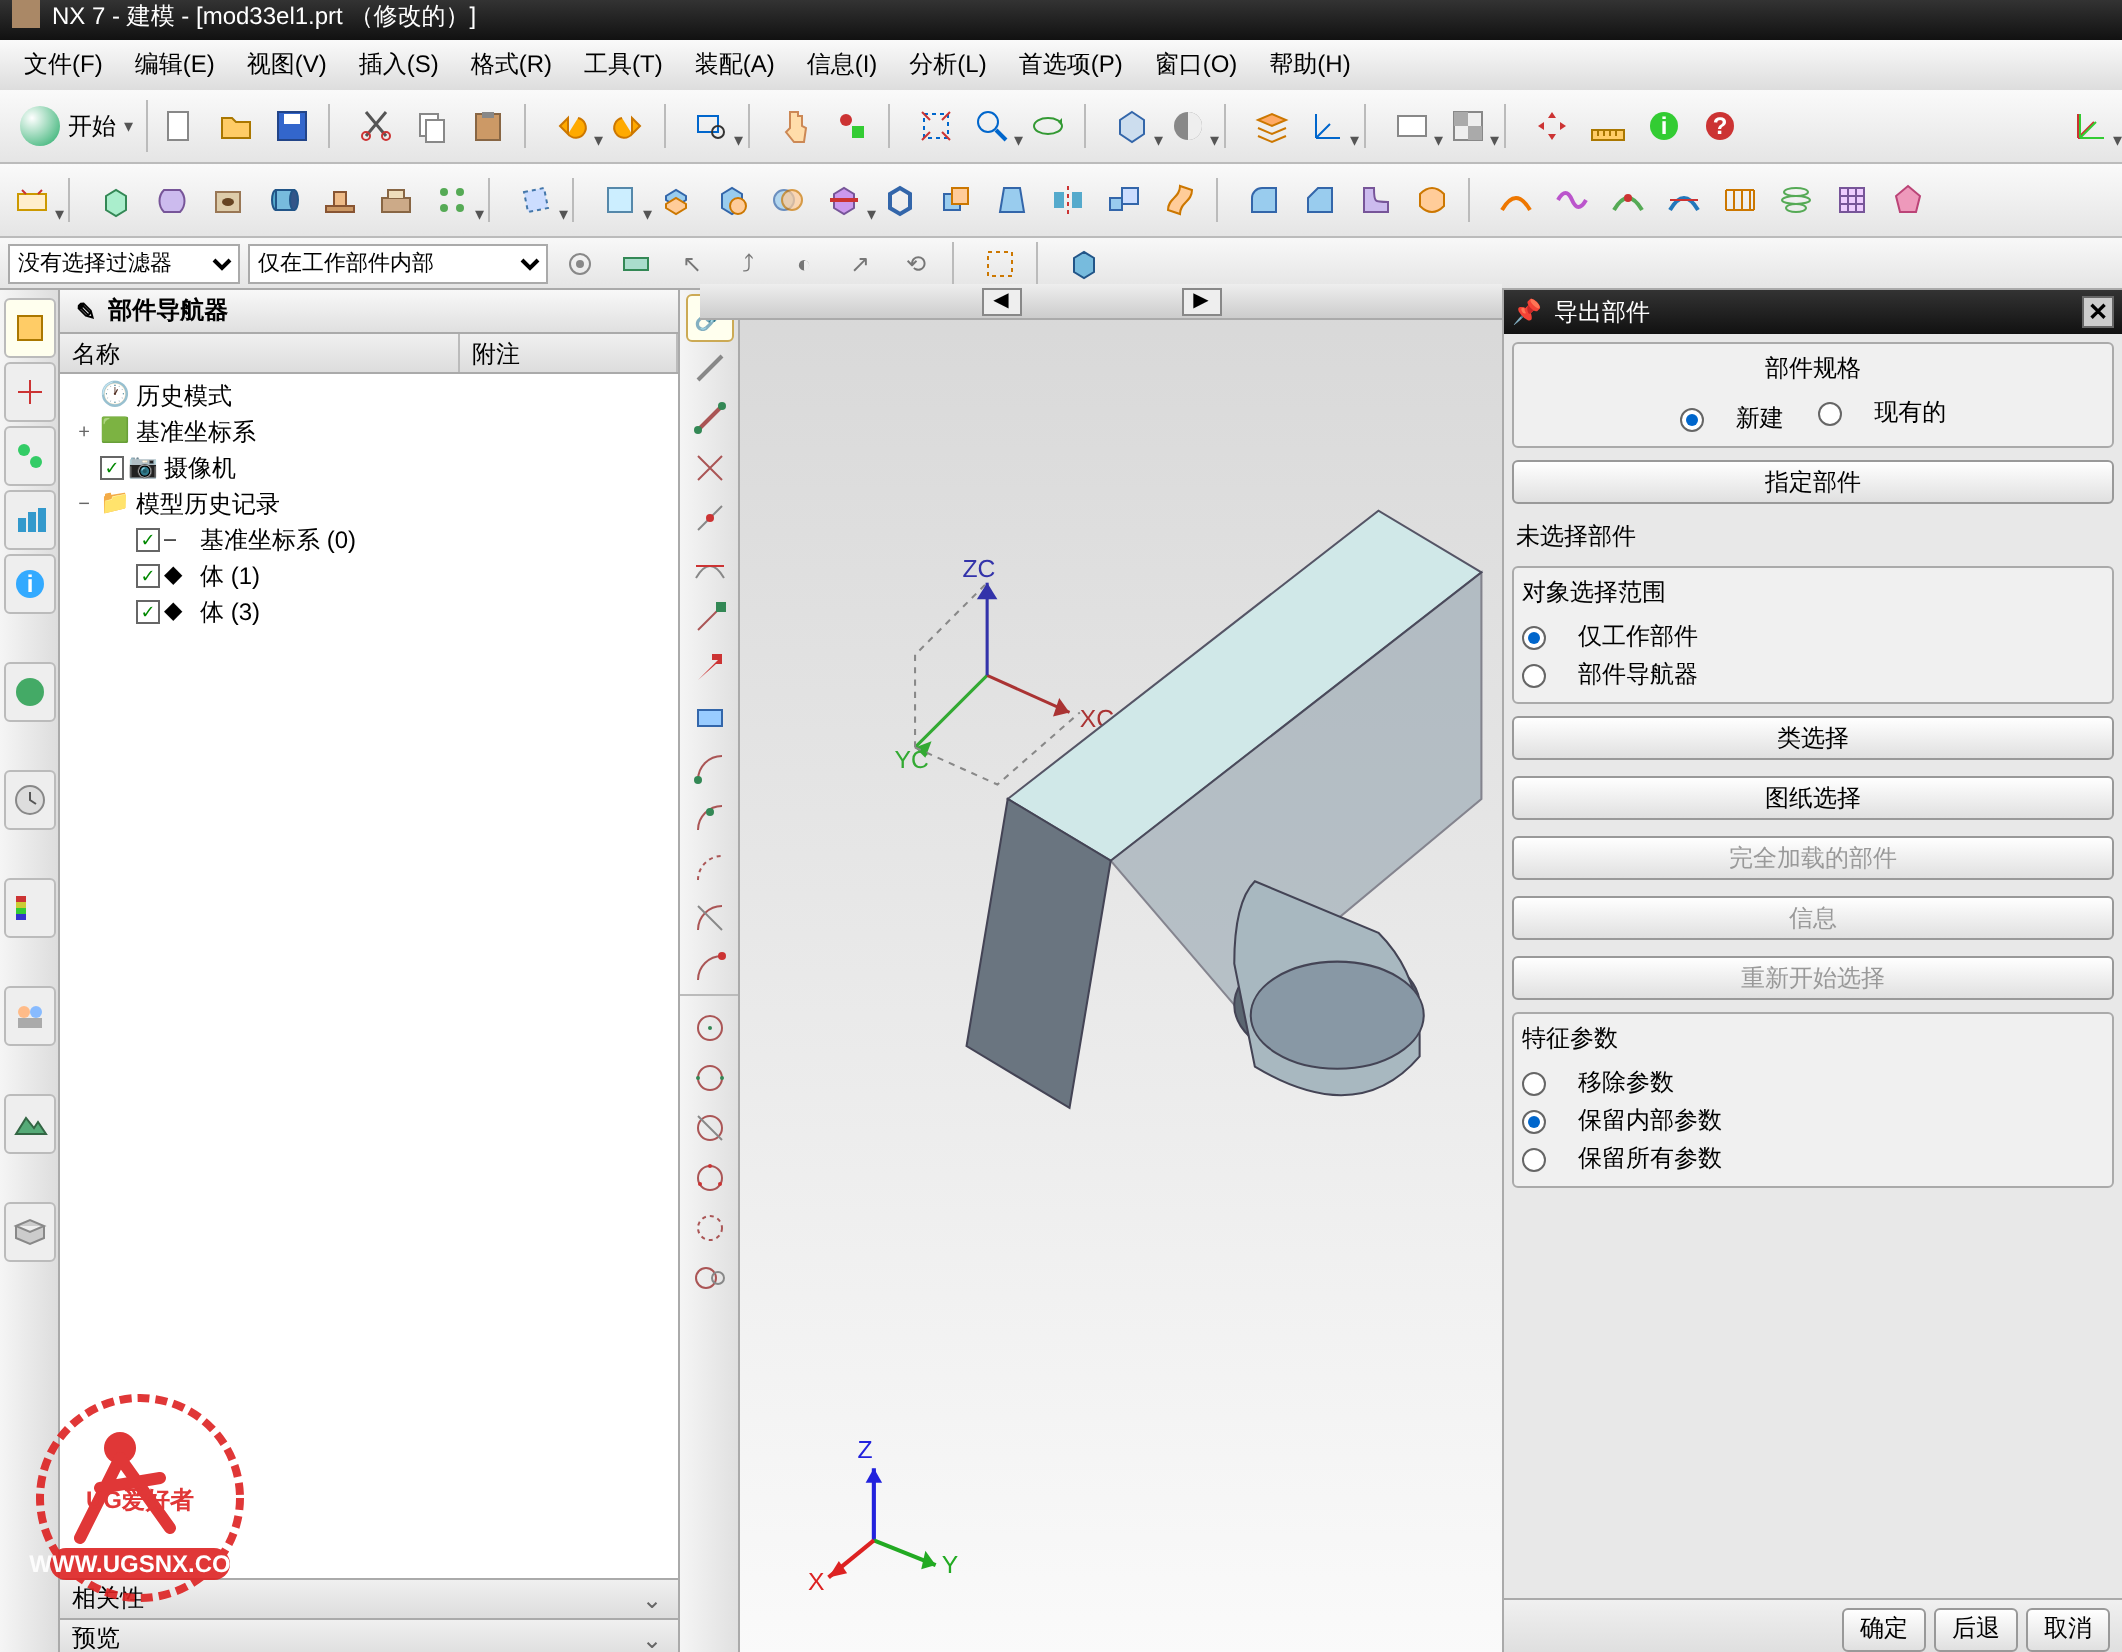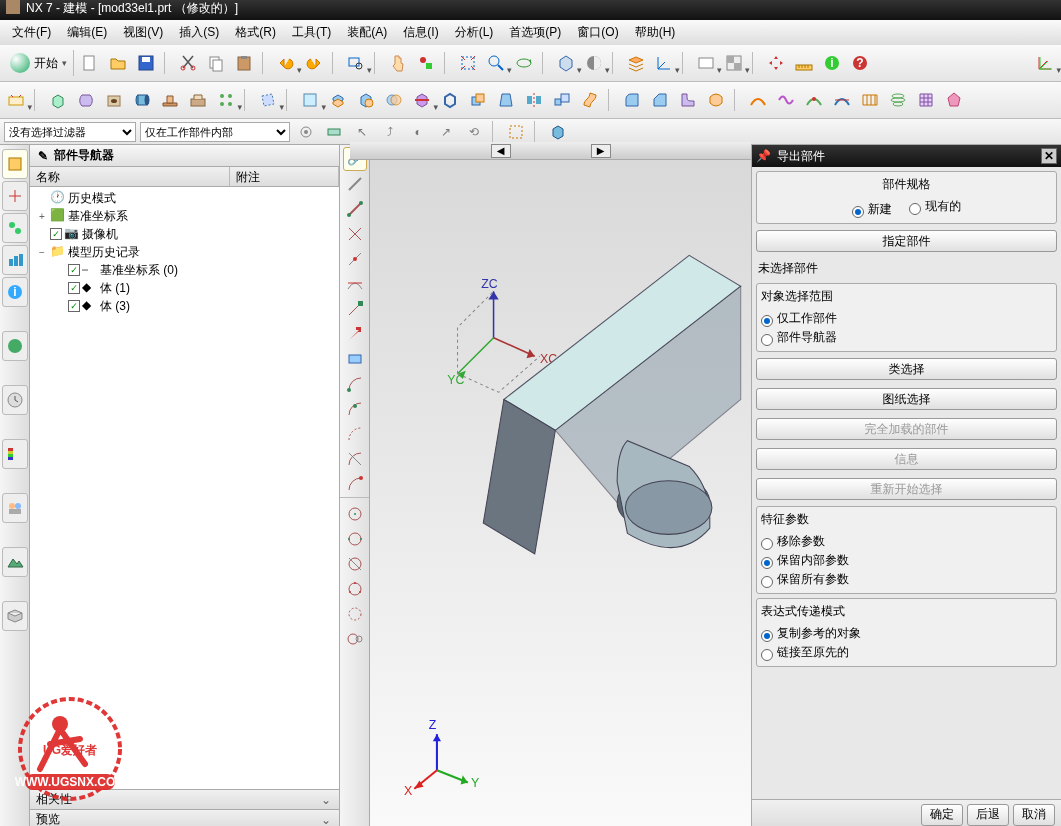--- a/index.html
+++ b/index.html
@@ -33,21 +33,21 @@
 .vtoolbar .vb{width:24px;height:24px;border:1px solid transparent;border-radius:3px;display:flex;align-items:center;justify-content:center}
 .viewport{flex:1;background:linear-gradient(#d8d8d8,#fafafa);position:relative}
 .splitter-top{height:18px;background:linear-gradient(#eee,#ccc);display:flex;justify-content:center;align-items:center;gap:80px;border-bottom:1px solid #aaa}
 .splitter-top .arr{width:20px;height:14px;background:#eee;border:1px solid #888;text-align:center;line-height:12px;font-size:10px}
 .panel{width:310px;background:#e8e8e8;border-left:1px solid #aaa;display:flex;flex-direction:column}
 .panel-title{height:22px;background:linear-gradient(#333,#111);color:#fff;display:flex;align-items:center;padding:0 4px;gap:6px;position:relative}
 .panel-title .close{position:absolute;right:4px;width:16px;height:16px;background:#ccc;color:#000;text-align:center;line-height:14px;font-weight:bold;border:1px solid #666}
 .panel-body{flex:1;overflow:auto;padding:4px;display:flex;flex-direction:column;gap:4px}
 .grp{border:1px solid #aaa;border-radius:3px;background:#f0f0f0;padding:4px}
 .grp-title{font-weight:normal;margin-bottom:4px}
-.radio-row{display:flex;align-items:flex-end;gap:4px;padding:1px 0}
+.radio-row{display:flex;align-items:center;gap:16px;padding:1px 0}
 .radio{width:12px;height:12px;border:1px solid #666;border-radius:50%;display:inline-flex;align-items:center;justify-content:center;background:#fff}
 .radio.on::after{content:"";width:6px;height:6px;background:#06c;border-radius:50%}
 .wide-btn{height:22px;border:1px solid #999;border-radius:3px;background:linear-gradient(#fff,#e0e0e0);display:flex;align-items:center;justify-content:center;margin:2px 0}
 .wide-btn.disabled{color:#999}
 .check-row{display:flex;align-items:center;gap:4px;padding:2px}
 .checkbox{width:12px;height:12px;border:1px solid #666;background:#fff}
 .panel-footer{height:30px;background:linear-gradient(#f0f0f0,#ddd);border-top:1px solid #aaa;display:flex;align-items:center;justify-content:flex-end;gap:4px;padding-right:6px}
 .btn{height:22px;padding:0 8px;border:1px solid #999;border-radius:3px;background:linear-gradient(#fff,#e0e0e0)}
 .watermark{position:absolute;left:0;bottom:20px;width:140px;height:120px;opacity:0.9}
 .start-btn{display:flex;align-items:center;gap:4px;padding:0 6px;height:26px;border-right:1px solid #bbb}
@@ -434,21 +434,21 @@
       </svg>
     </div>
   <div class="tb-btn">
       <svg viewBox="0 0 18 18">
         <path d="M9 2l6 5-2 8H5l-2-8z" fill="#e9b" stroke="#b47"></path>
       </svg>
     </div>
 </div>
 
 <div class="filterbar">
-  <select style="width:132px"><option>没有选择过滤器</option></select>
+  <select style="width:116px"><option>没有选择过滤器</option></select>
   <select style="width:150px"><option>仅在工作部件内部</option></select>
   <div class="tb-btn">
       <svg viewBox="0 0 18 18">
         <circle cx="9" cy="9" r="5" fill="none" stroke="#888"></circle>
         <circle cx="9" cy="9" r="2" fill="#888"></circle>
       </svg>
     </div>
   <div class="tb-btn">
       <svg viewBox="0 0 18 18">
         <rect x="3" y="6" width="12" height="6" fill="#adc" stroke="#385"></rect>
@@ -827,31 +827,20 @@
           </div>
         <div class="radio-row">
             <span class="radio on"></span>
             <span>保留内部参数</span>
           </div>
         <div class="radio-row">
             <span class="radio"></span>
             <span>保留所有参数</span>
           </div>
       </div>
-      <div class="grp">
-        <div class="grp-title">表达式传递模式</div>
-        <div class="radio-row">
-            <span class="radio on"></span>
-            <span>复制参考的对象</span>
-          </div>
-        <div class="radio-row">
-            <span class="radio"></span>
-            <span>链接至原先的</span>
-          </div>
-      </div>
     </div>
     <div class="panel-footer">
       <button class="btn">确定</button>
       <button class="btn">后退</button>
       <button class="btn">取消</button>
     </div>
   </div>
 
 </div>
 

